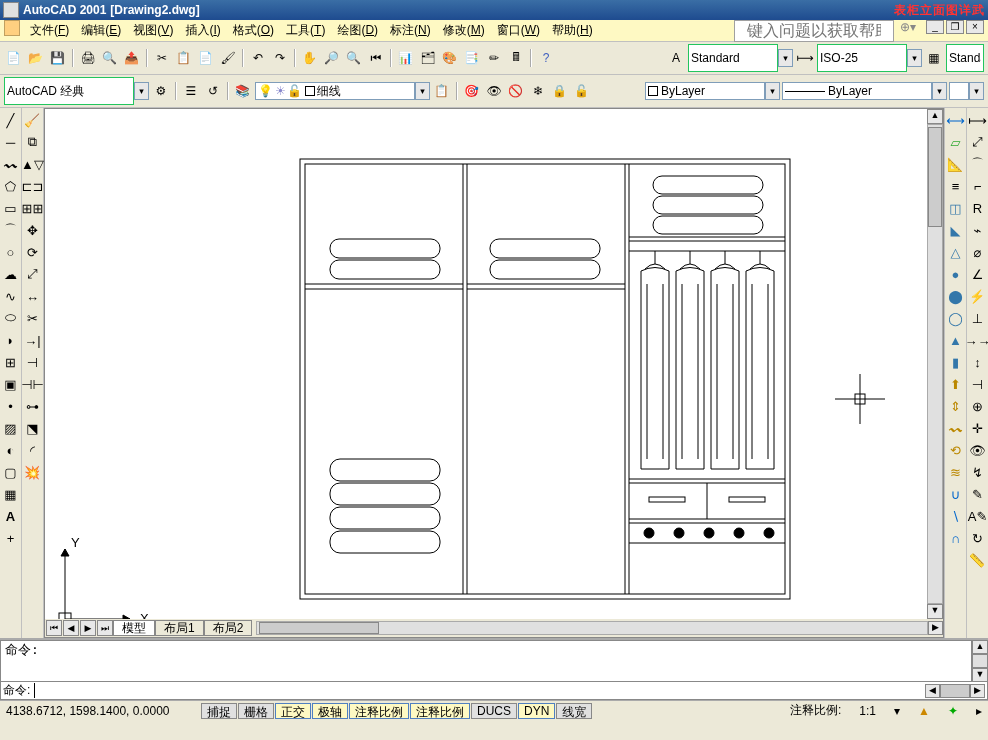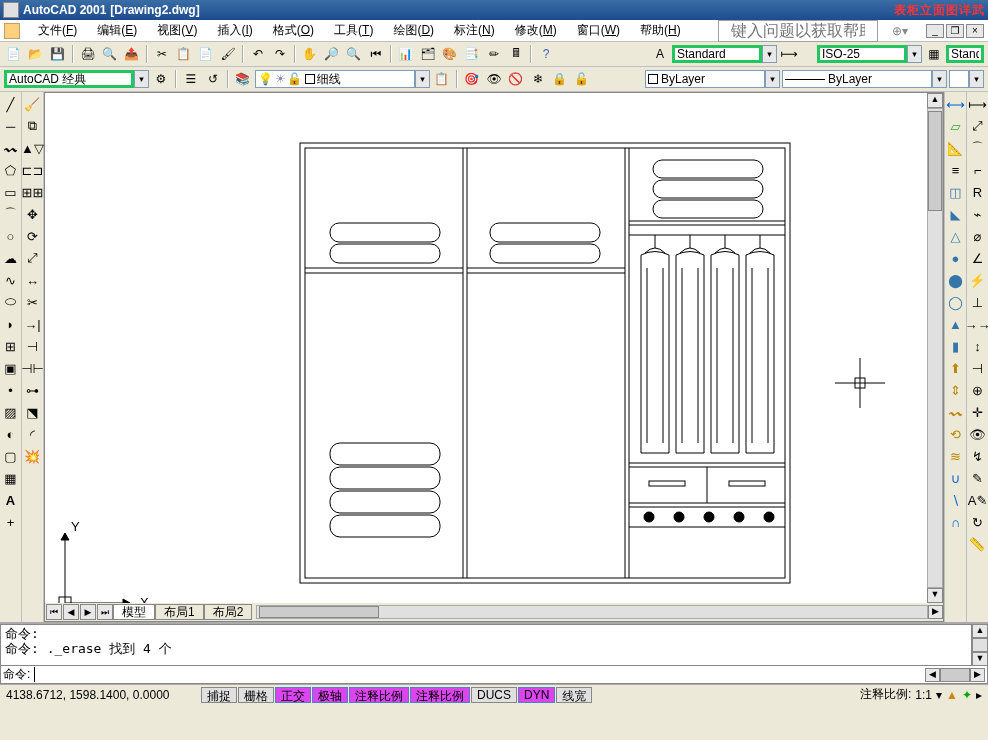--- a/index.html
+++ b/index.html
@@ -4,34 +4,34 @@
 <style>
 * { box-sizing: border-box; margin: 0; padding: 0; }
 body { font-family: "Microsoft YaHei", SimSun, Arial, sans-serif; font-size: 12px; background: #ece9d8; width: 988px; height: 740px; overflow: hidden; position: relative; }
 
 .titlebar { background: linear-gradient(to bottom, #3a6ea5, #1e4b8f); height: 20px; display: flex; align-items: center; padding: 0 3px; color: #fff; }
 .titlebar .app-icon { width: 16px; height: 16px; background: #e0e0e0; border: 1px solid #888; margin-right: 4px; display: inline-block; }
 .titlebar .title-text { font-size: 12px; font-weight: bold; flex: 0 0 auto; }
 .titlebar .spacer { flex: 1; }
 .titlebar .deco { color: #ff3333; font-weight: bold; letter-spacing: 1px; font-family: KaiTi, SimSun; }
 
-.menubar { background: #ffffff; height: 22px; display: flex; align-items: center; border-bottom: 1px solid #c0c0c0; gap: 8px; }
+.menubar { background: #fef9c3; height: 22px; display: flex; align-items: flex-start; border-bottom: 1px solid #c0c0c0; }
 .menubar .doc-icon { width: 16px; height: 16px; background: #ffd080; border: 1px solid #c0a060; margin: 0 4px; }
 .menubar .menu-item { padding: 2px 6px; cursor: default; white-space: nowrap; }
 .menubar .menu-item .accel { text-decoration: underline; }
 .menubar .help-search { margin-left: auto; }
 .menubar .help-search input { width: 160px; font-size: 16px; padding: 1px 12px; border: 1px solid #a0a0a0; }
 .menubar .win-ctrl { display: flex; margin: 0 4px; gap: 2px; }
 .menubar .win-ctrl span { width: 18px; height: 14px; border: 1px solid #888; background: #e8e8e8; text-align: center; line-height: 12px; font-size: 10px; cursor: default; }
 
 .toolbar-row { background: #ece9d8; display: flex; align-items: center; padding: 2px 4px; gap: 2px; border-bottom: 1px solid #c0c0c0; }
 .toolbar-row .tbtn { width: 20px; height: 20px; border: 1px solid transparent; display: inline-flex; align-items: center; justify-content: center; font-size: 12px; cursor: default; }
 .toolbar-row .sep { width: 2px; height: 18px; border-left: 1px solid #aaa; border-right: 1px solid #fff; margin: 0 2px; }
 .toolbar-row .combo { display: flex; align-items: center; }
-.toolbar-row .combo input { border: 3px solid #22c55e; padding: 1px 2px; font-size: 12px; height: 18px; background: #fff; }
+.toolbar-row .combo input { border: 1px solid #22c55e; padding: 1px 2px; font-size: 12px; height: 28px; background: #fff; }
 .toolbar-row .combo .drop { width: 15px; height: 18px; border: 1px solid #7f9db9; background: #e8e8e8; display:flex; align-items:center; justify-content:center; font-size:9px; }
 
 .workspace { display: flex; position: relative; height: 530px; }
 .tool-col { width: 22px; background: #ece9d8; display: flex; flex-direction: column; align-items: center; padding-top: 2px; gap: 2px; border-right: 1px solid #c0c0c0; }
 .tool-col.right { border-left: 1px solid #c0c0c0; border-right: none; }
 .tool-col .tbtn { width: 20px; height: 20px; display:flex; align-items:center; justify-content:center; cursor: default; border: 1px solid transparent; font-size: 13px; }
 
 .canvas-area { flex: 1; background: #fff; position: relative; overflow: hidden; border: 1px solid #888; }
 .canvas-svg { position:absolute; left:0; top:0; }
 
@@ -46,22 +46,22 @@
 .command-area { height: 62px; display:flex; flex-direction:column; border-top: 2px solid #aaa; }
 .command-history { flex:1; background:#fff; border:1px solid #888; padding: 1px 4px; font-family: SimSun, monospace; font-size: 13px; overflow:hidden; line-height: 15px;}
 .command-input-row { display:flex; background:#fff; border:1px solid #888; border-top:none; align-items:center; padding: 0 2px; }
 .command-input-row input { flex:1; border:none; outline:none; font-family: SimSun, monospace; font-size: 13px; }
 .cmd-scroll { width:16px; display:flex; flex-direction:column; }
 .cmd-scroll span {width:16px;height:14px;border:1px solid #888;background:#e8e8e8;font-size:9px;text-align:center;}
 
 .statusbar { height: 20px; background: #ece9d8; border-top:1px solid #aaa; display:flex; align-items:center; font-size:12px; }
 .statusbar .coords { padding: 0 6px; width: 200px; }
 .statusbar .sbtn { border:1px solid #888; padding: 0 5px; height:16px; margin-left:1px; background:#e0e0e0; cursor:default;}
-.statusbar .sbtn.active { background:#d946ef; border-color:#5080c0; }
-.statusbar .right { margin-left:auto; display:flex; align-items:center; padding-right:6px; gap:4px; }
+.statusbar .sbtn.active { background:#fef9c3; border-color:#5080c0; }
+.statusbar .right { margin-left:auto; display:flex; align-items:center; padding-right:6px; gap:18px; }
 
 svg line, svg rect, svg ellipse, svg path { stroke:#000; fill:none; }
 </style>
 </head>
 <body>
 
 <div class="titlebar">
   <span class="app-icon"></span>
   <span class="title-text">AutoCAD 2001</span>
   <span style="width:4px"></span>
@@ -125,21 +125,21 @@
   <span class="sep"></span>
   <span class="tbtn" style="color:#4060c0">?</span>
   <span style="flex:1"></span>
   <span class="tbtn">A</span>
   <div class="combo">
     <input style="width: 90px;" value="Standard">
       <span class="drop">▾</span>
   </div>
   <span class="tbtn">⟼</span>
   <div class="combo">
-    <input style="width: 90px; margin-left: 16px;" value="ISO-25">
+    <input style="width: 90px;" value="ISO-25">
       <span class="drop">▾</span>
   </div>
   <span class="tbtn">▦</span>
   <div class="combo">
     <input style="width: 38px;" value="Standard">
   </div>
 </div>
 
 <div class="toolbar-row">
   <div class="combo">
@@ -405,21 +405,20 @@
     <span class="tbtn">A✎</span>
     <span class="tbtn">↻</span>
     <span class="tbtn">📏</span>
   </div>
 </div>
 
 <div class="command-area">
   <div style="display:flex;flex:1">
     <div class="command-history">
       <div>命令:</div>
-      <div>命令: ._erase 找到 4 个</div>
     </div>
     <div class="cmd-scroll">
       <span>▲</span>
       <span style="flex:1;background:#e0e0e0"></span>
       <span>▼</span>
     </div>
   </div>
   <div class="command-input-row">
     <span>命令:</span>
     <span style="width:4px"></span>

